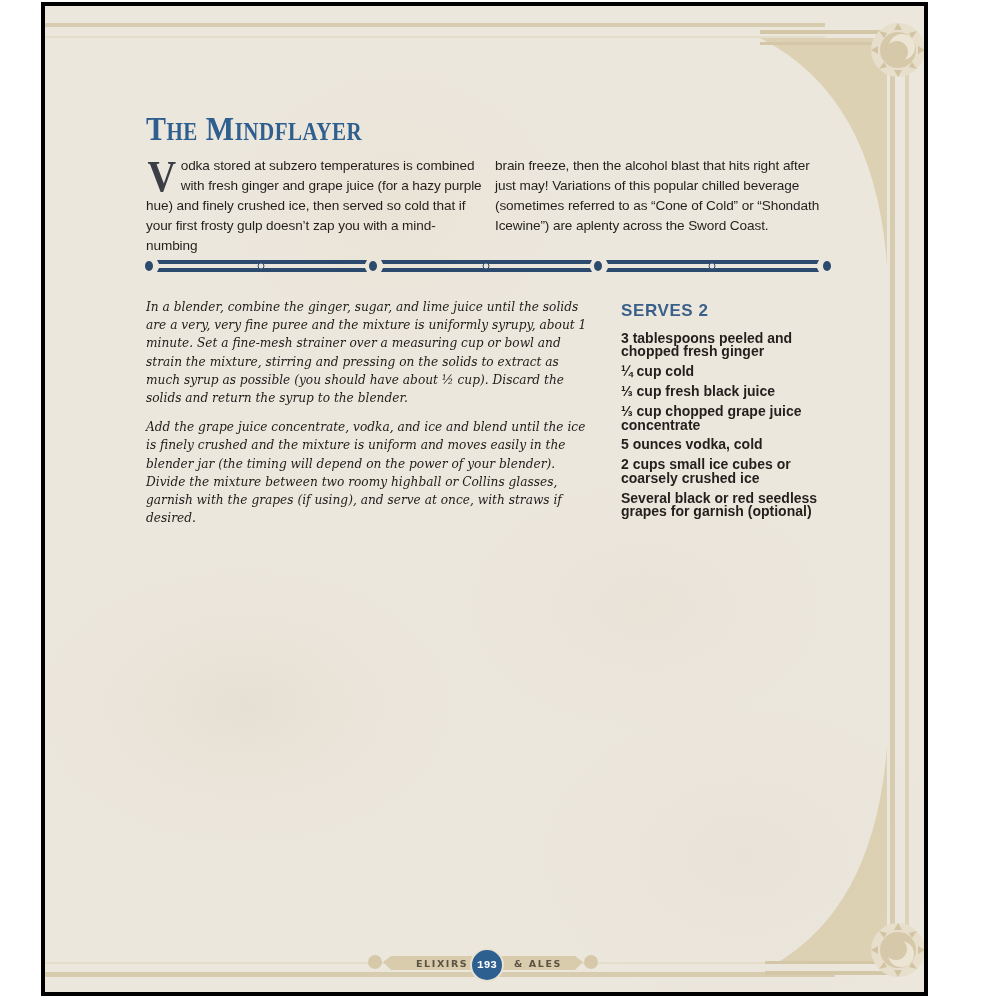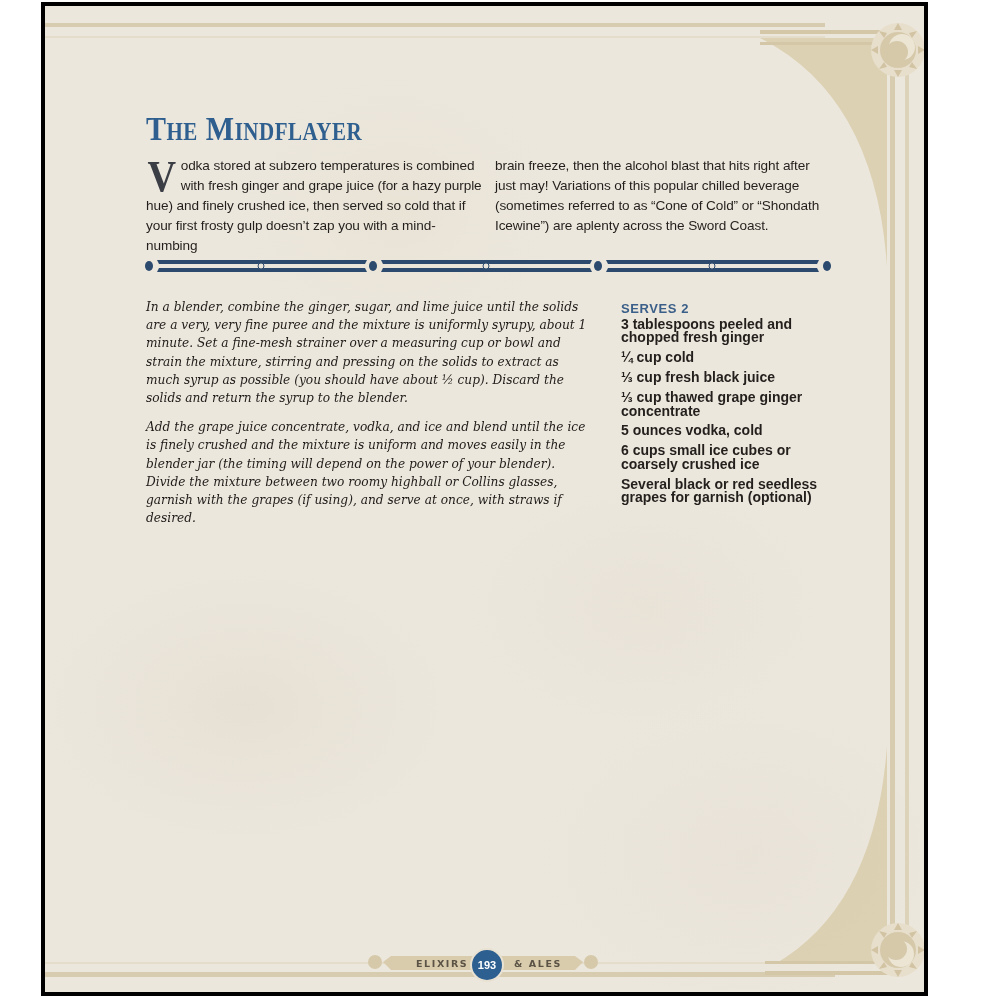--- a/index.html
+++ b/index.html
@@ -48,31 +48,31 @@
     }
     .divider { position: absolute; left: 98px; top: 248px; width: 690px; height: 24px; }
 
     .method {
       position: absolute; left: 101px; top: 292px; width: 450px;
       font-family: "DejaVu Serif", serif; font-size: 12.2px; line-height: 18.2px; color: #1f1c19;
     }
     .method p { margin: 0 0 11px 0; font-style: italic; }
 
     .ingredients { position: absolute; left: 576px; top: 295px; width: 220px; font-family: "Liberation Sans", sans-serif; }
-    .serves { font-size: 13px; font-weight: bold; color: #3a5f88; letter-spacing: 0.6px; margin-bottom: 2px; }
+    .serves { font-size: 17px; font-weight: bold; color: #3a5f88; letter-spacing: 0.6px; margin-bottom: 11px; }
     .ing-item { font-size: 14px; font-weight: bold; color: #231f1c; line-height: 13.4px; margin-bottom: 6.5px; }
 
     .footer { position: absolute; left: 338px; top: 938px; width: 200px; height: 36px; }
     .footer-label { position: absolute; font-family: "DejaVu Sans", sans-serif; font-weight: bold; font-size: 9.5px; letter-spacing: 1.6px; color: #5b5345; top: 14px; }
     .footer-left { left: 33px; }
     .footer-right { left: 131px; }
     .page-num {
       position: absolute; left: 87px; top: 4px; width: 30px; height: 30px; border-radius: 50%;
       background: #2d5f90; border: 2px solid #e9e2d2; box-sizing: content-box;
-      color: #fff; font-family: Liberation Sans, sans-serif; font-weight: bold; font-size: 11px;
+      color: #fff; font-family: Liberation Mono, monospace; font-weight: bold; font-size: 11px;
       display: flex; align-items: center; justify-content: center;
     }
   </style>
 </head>
 <body>
 
 <div class="page">
 
   <div class="frame-top-line"></div>
   <div class="frame-top-line2"></div>
@@ -162,23 +162,23 @@
   <div class="method">
     <p>In a blender, combine the ginger, sugar, and lime juice until the solids are a very, very fine puree and the mixture is uniformly syrupy, about 1 minute. Set a fine-mesh strainer over a measuring cup or bowl and strain the mixture, stirring and pressing on the solids to extract as much syrup as possible (you should have about ½ cup). Discard the solids and return the syrup to the blender.</p>
     <p>Add the grape juice concentrate, vodka, and ice and blend until the ice is finely crushed and the mixture is uniform and moves easily in the blender jar (the timing will depend on the power of your blender). Divide the mixture between two roomy highball or Collins glasses, garnish with the grapes (if using), and serve at once, with straws if desired.</p>
   </div>
 
   <div class="ingredients">
     <div class="serves">SERVES 2</div>
     <div class="ing-item">3 tablespoons peeled and chopped fresh ginger</div>
     <div class="ing-item">¼ cup cold</div>
     <div class="ing-item">⅓ cup fresh black juice</div>
-    <div class="ing-item">⅓ cup thawed grape ginger concentrate</div>
+    <div class="ing-item">⅓ cup chopped grape juice concentrate</div>
     <div class="ing-item">5 ounces vodka, cold</div>
-    <div class="ing-item">6 cups small ice cubes or coarsely crushed ice</div>
+    <div class="ing-item">2 cups small ice cubes or coarsely crushed ice</div>
     <div class="ing-item">Several black or red seedless grapes for garnish (optional)</div>
   </div>
 
   <div class="footer">
     <svg style="position:absolute;left:-20px;top:0;width:240px;height:36px" viewBox="0 0 240 36">
       <circle cx="12" cy="18" r="7" fill="#d6c9aa"></circle>
       <circle cx="228" cy="18" r="7" fill="#d6c9aa"></circle>
       <polygon points="28,12 212,12 220,18 212,26 28,26 20,18" fill="#d9ccac"></polygon>
     </svg>
     <span class="footer-label footer-left">ELIXIRS</span>

